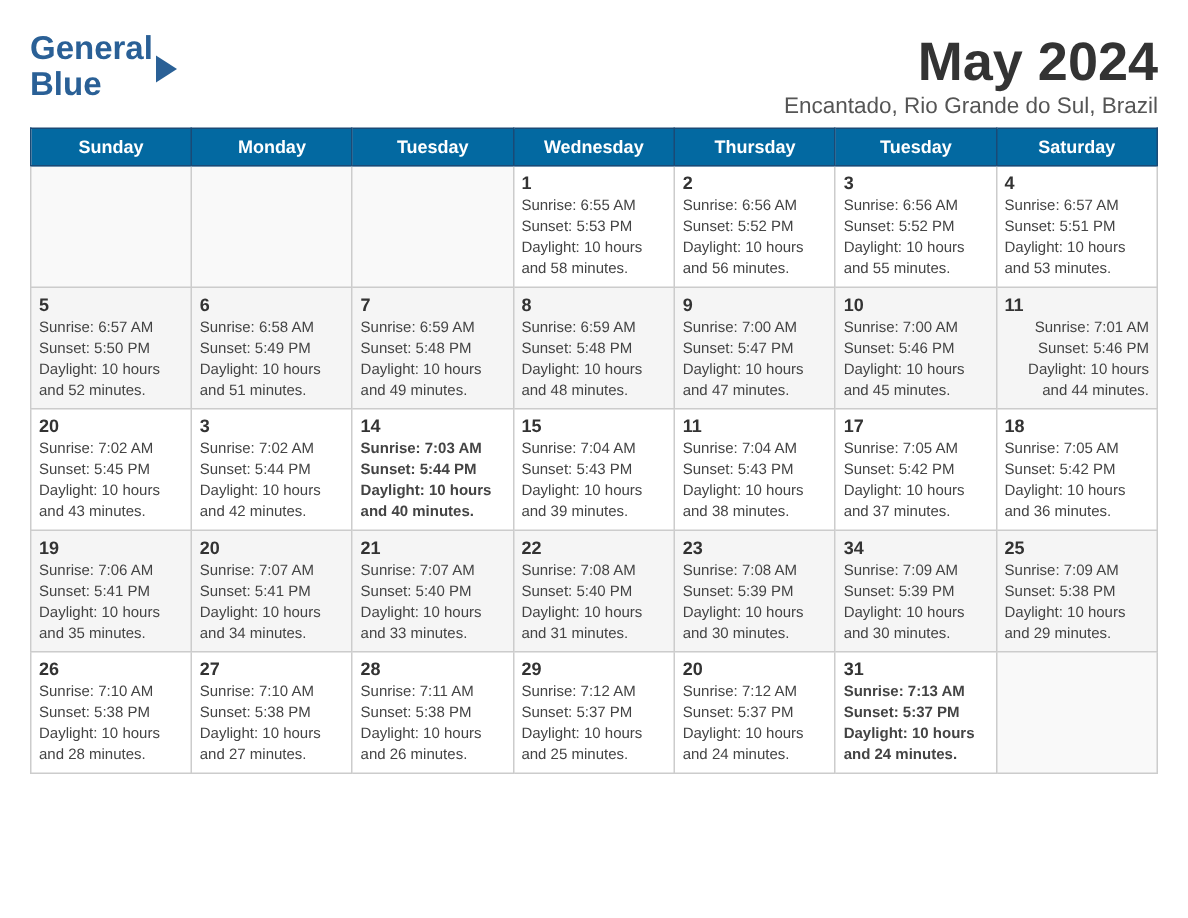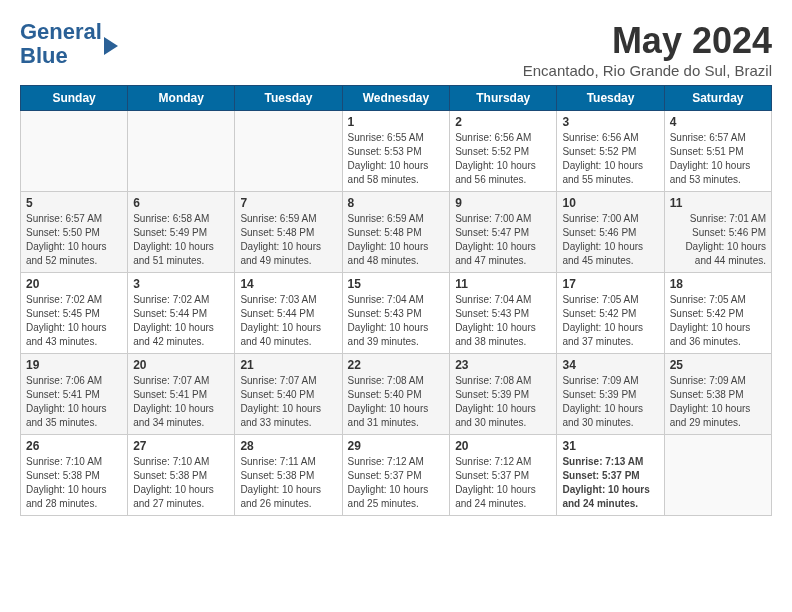--- a/index.html
+++ b/index.html
@@ -217,21 +217,21 @@
         </td>
         <td>
           <span class="day-num">3</span>
           <div class="day-info" style="white-space: pre-line;">Sunrise: 7:02 AM
 Sunset: 5:44 PM
 Daylight: 10 hours
 and 42 minutes.</div>
         </td>
         <td>
           <span class="day-num">14</span>
-          <div class="day-info" style="white-space: pre-line;">Sunrise: 7:03 AM
+          <div class="day-info" style="white-space: pre-line; font-weight: bold;">Sunrise: 7:03 AM
 Sunset: 5:44 PM
 Daylight: 10 hours
 and 40 minutes.</div>
         </td>
         <td>
           <span class="day-num">15</span>
           <div class="day-info" style="white-space: pre-line;">Sunrise: 7:04 AM
 Sunset: 5:43 PM
 Daylight: 10 hours
 and 39 minutes.</div>

